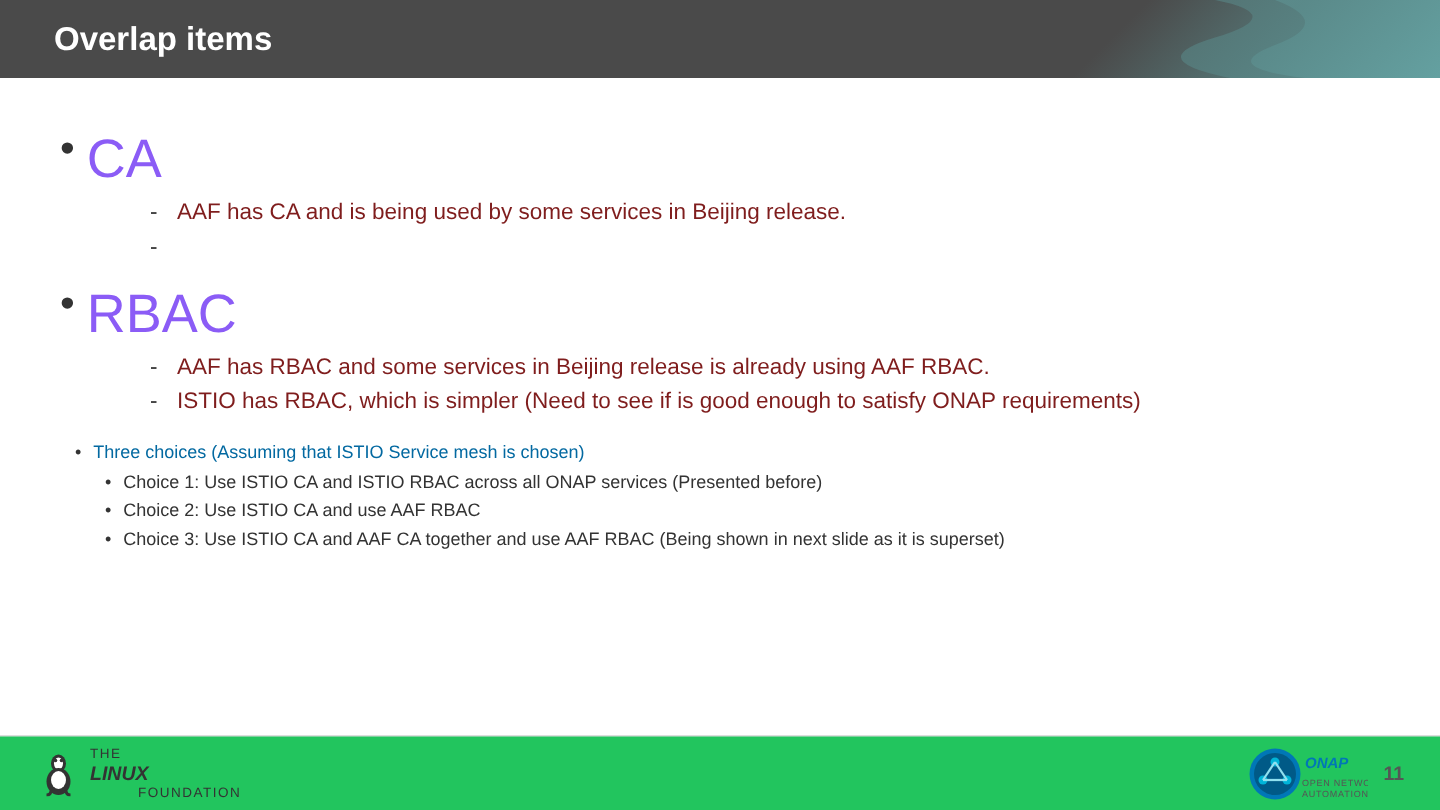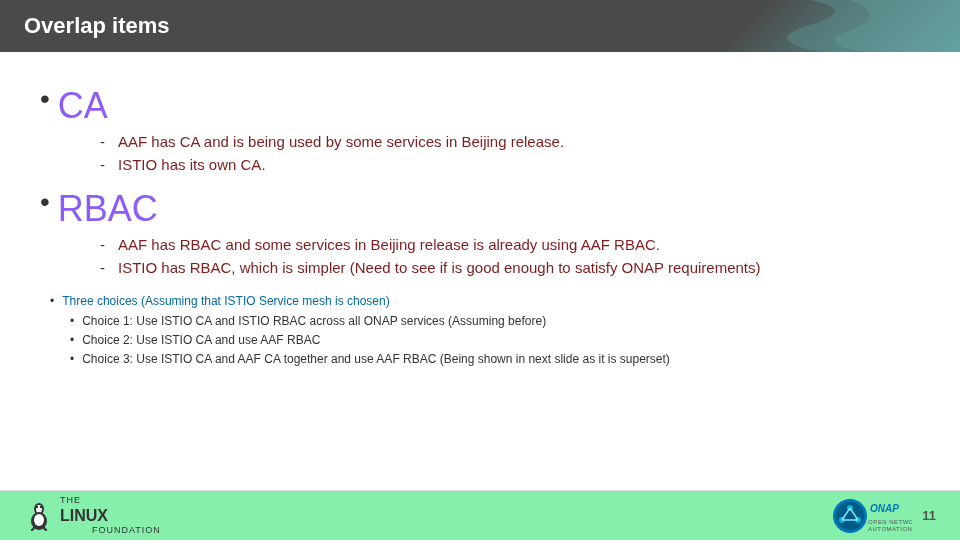--- a/index.html
+++ b/index.html
@@ -12,21 +12,21 @@
       overflow: hidden;
       position: relative;
     }
 
     
     .header {
       background: #4a4a4a;
       height: 52px;
       display: flex;
       align-items: center;
-      padding: 0 24px;
+      padding: 0 36px;
       position: relative;
       overflow: hidden;
     }
 
     .header::after {
       content: '';
       position: absolute;
       right: 0;
       top: 0;
       width: 300px;
@@ -154,21 +154,21 @@
       line-height: 1.5;
     }
 
     
     .footer {
       position: absolute;
       bottom: 0;
       left: 0;
       right: 0;
       height: 50px;
-      background: #86efac;
+      background: #22c55e;
       border-top: 1px solid #ddd;
       display: flex;
       align-items: center;
       justify-content: space-between;
       padding: 0 24px;
     }
 
     .footer-left {
       display: flex;
       align-items: center;
@@ -189,21 +189,22 @@
 
     .lf-text .the {
       font-weight: normal;
       letter-spacing: 1px;
       font-size: 9px;
       text-transform: uppercase;
     }
 
     .lf-text .linux {
       font-weight: bold;
-      font-size: 16px;
+      font-size: 13px;
+      font-style: italic;
     }
 
     .lf-text .foundation {
       font-size: 9px;
       letter-spacing: 1px;
       text-transform: uppercase;
       padding-left: 32px;
     }
 
     .footer-right {
@@ -242,21 +243,20 @@
     <span class="bullet-dot">•</span>
     <span class="bullet-text">CA</span>
   </div>
   <div class="sub-bullets">
     <div class="sub-bullet">
       <span class="sub-dash">-</span>
       <span class="sub-text">AAF has CA and is being used by some services in Beijing release.</span>
     </div>
     <div class="sub-bullet">
       <span class="sub-dash">-</span>
-      <span class="sub-text">ISTIO has its own CA.</span>
     </div>
   </div>
 
   <div class="bullet-large">
     <span class="bullet-dot">•</span>
     <span class="bullet-text">RBAC</span>
   </div>
   <div class="sub-bullets">
     <div class="sub-bullet">
       <span class="sub-dash">-</span>
@@ -269,21 +269,21 @@
   </div>
 
   <div class="small-bullets">
     <div class="small-bullet-item">
       <span class="sm-dot">•</span>
       <span class="sm-text">Three choices (Assuming that ISTIO Service mesh is chosen)</span>
     </div>
     <div class="nested-bullets">
       <div class="nested-bullet-item">
         <span class="nb-dot">•</span>
-        <span class="nb-text">Choice 1:   Use ISTIO CA and ISTIO RBAC across all ONAP services (Assuming before)</span>
+        <span class="nb-text">Choice 1:   Use ISTIO CA and ISTIO RBAC across all ONAP services (Presented before)</span>
       </div>
       <div class="nested-bullet-item">
         <span class="nb-dot">•</span>
         <span class="nb-text">Choice 2:   Use ISTIO CA and use AAF RBAC</span>
       </div>
       <div class="nested-bullet-item">
         <span class="nb-dot">•</span>
         <span class="nb-text">Choice 3:   Use ISTIO CA and AAF CA together and use AAF RBAC (Being shown in next slide as it is superset)</span>
       </div>
     </div>

